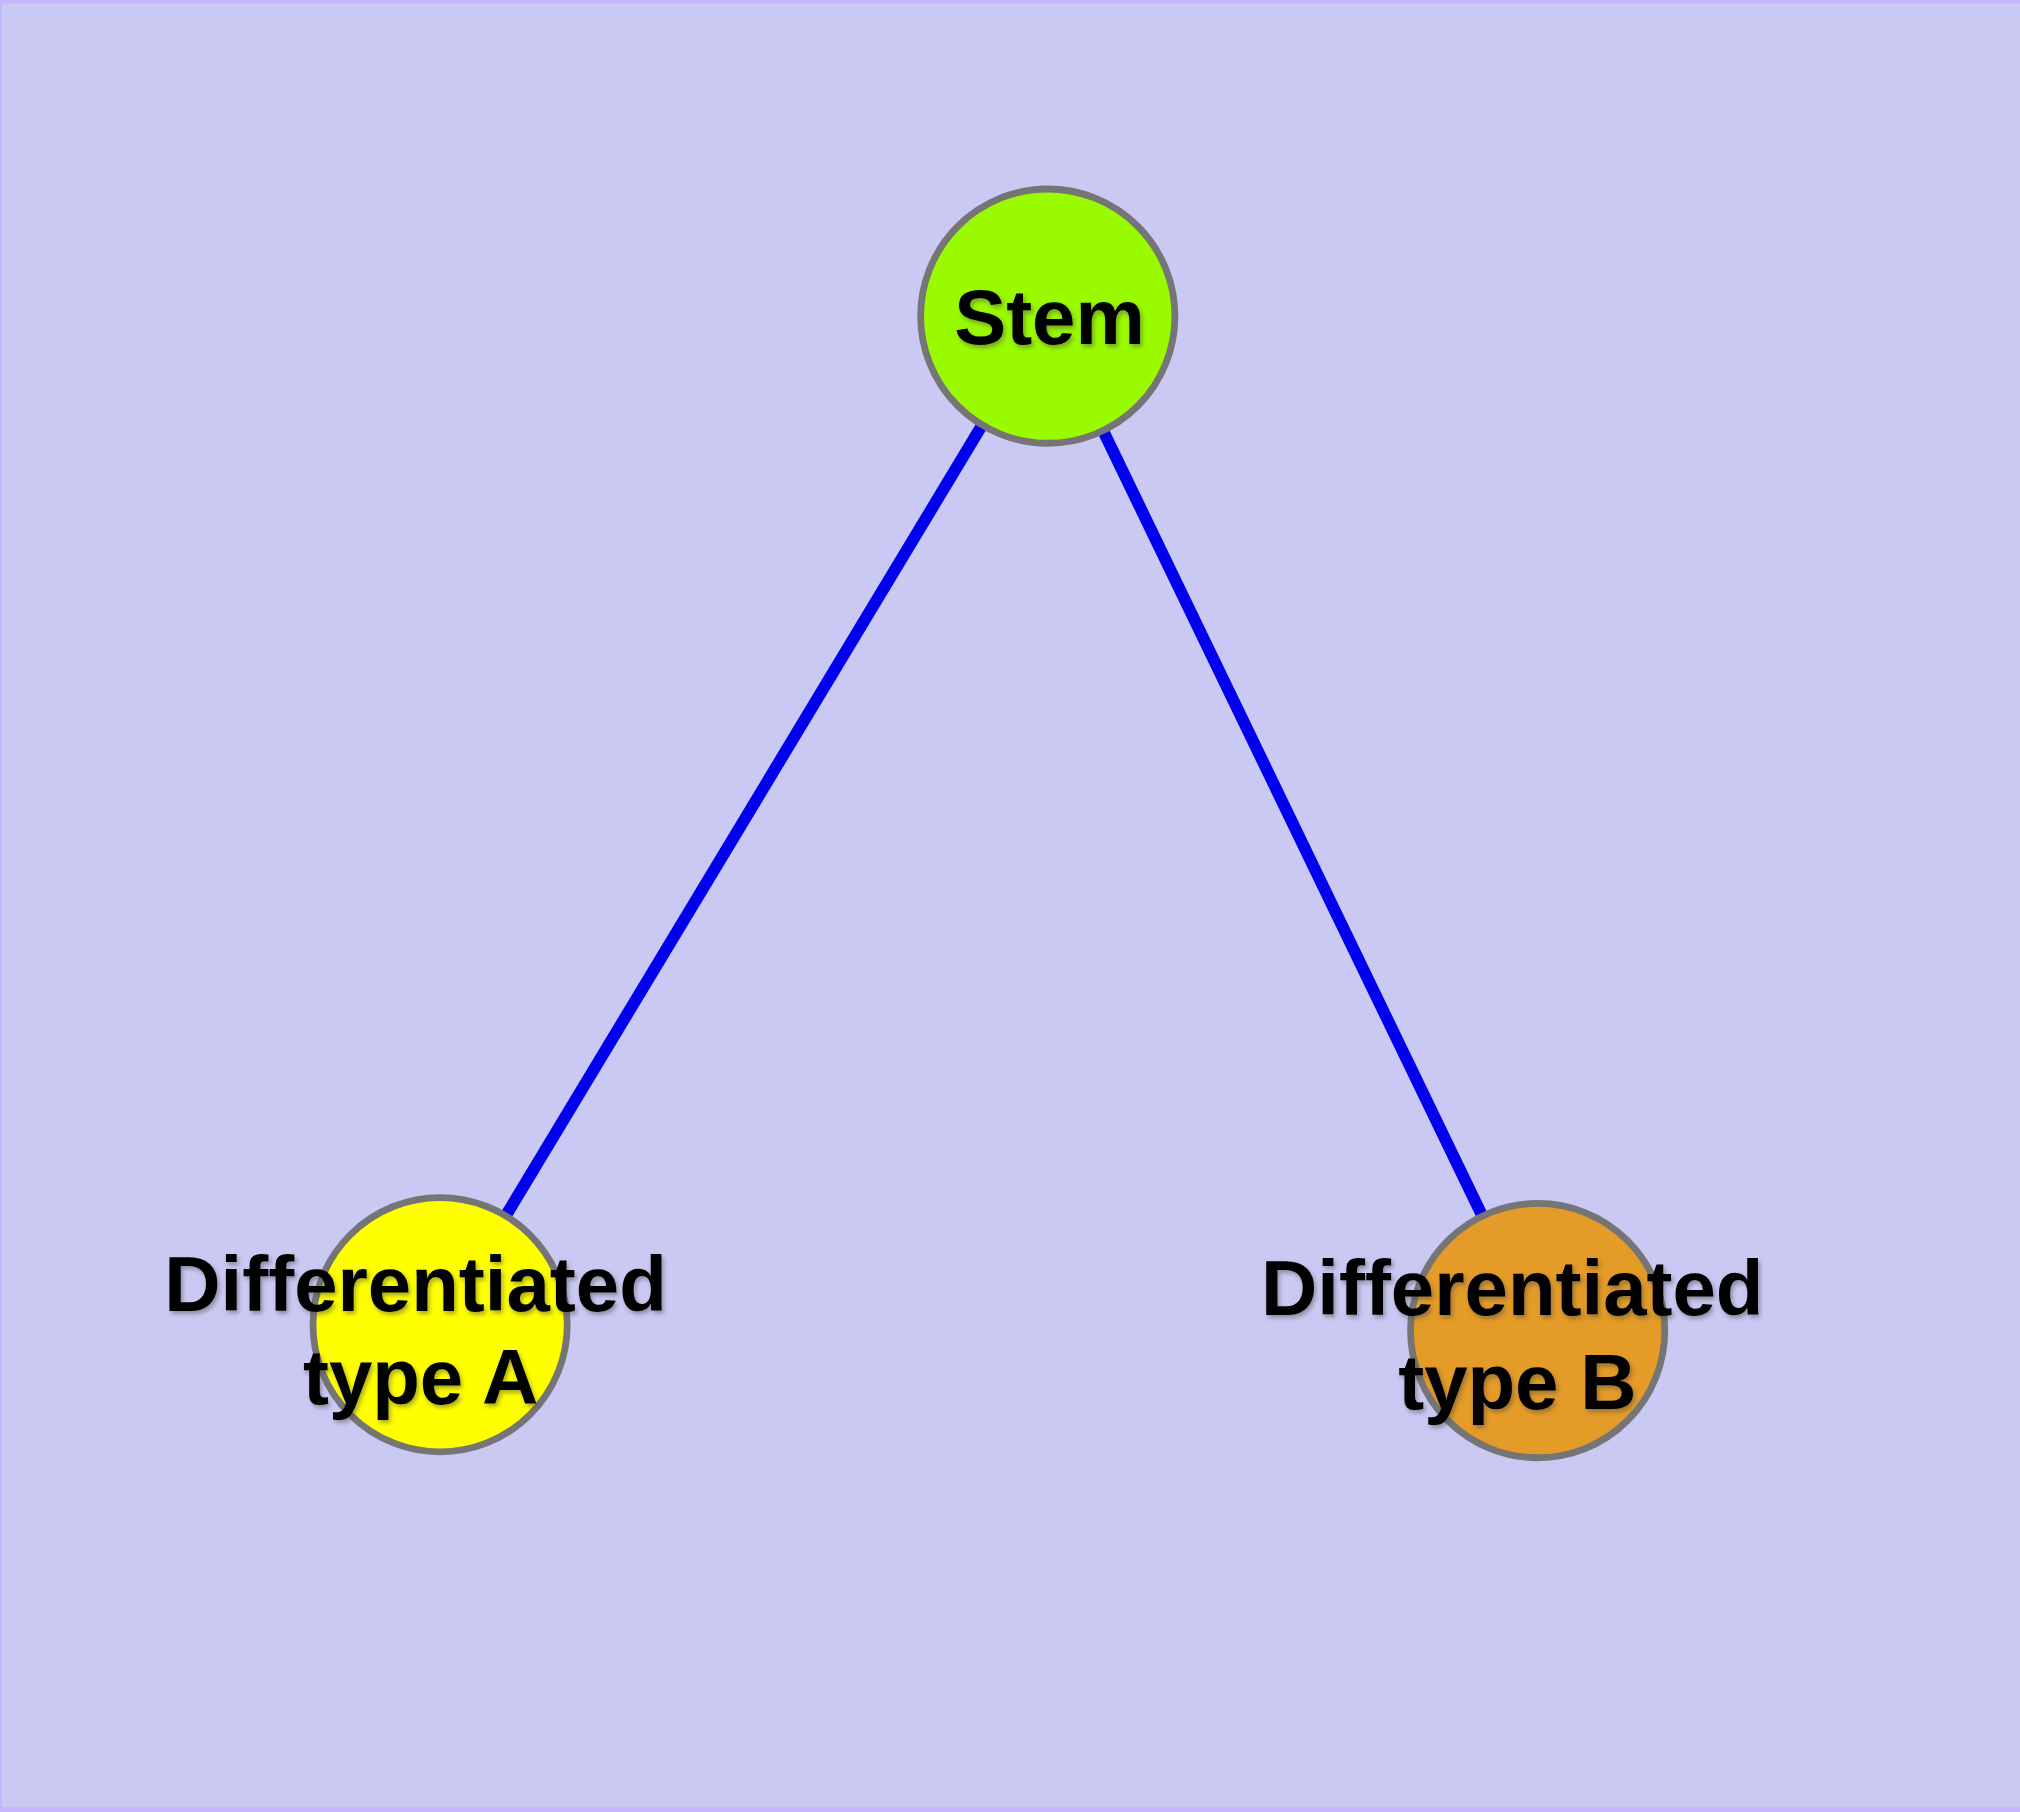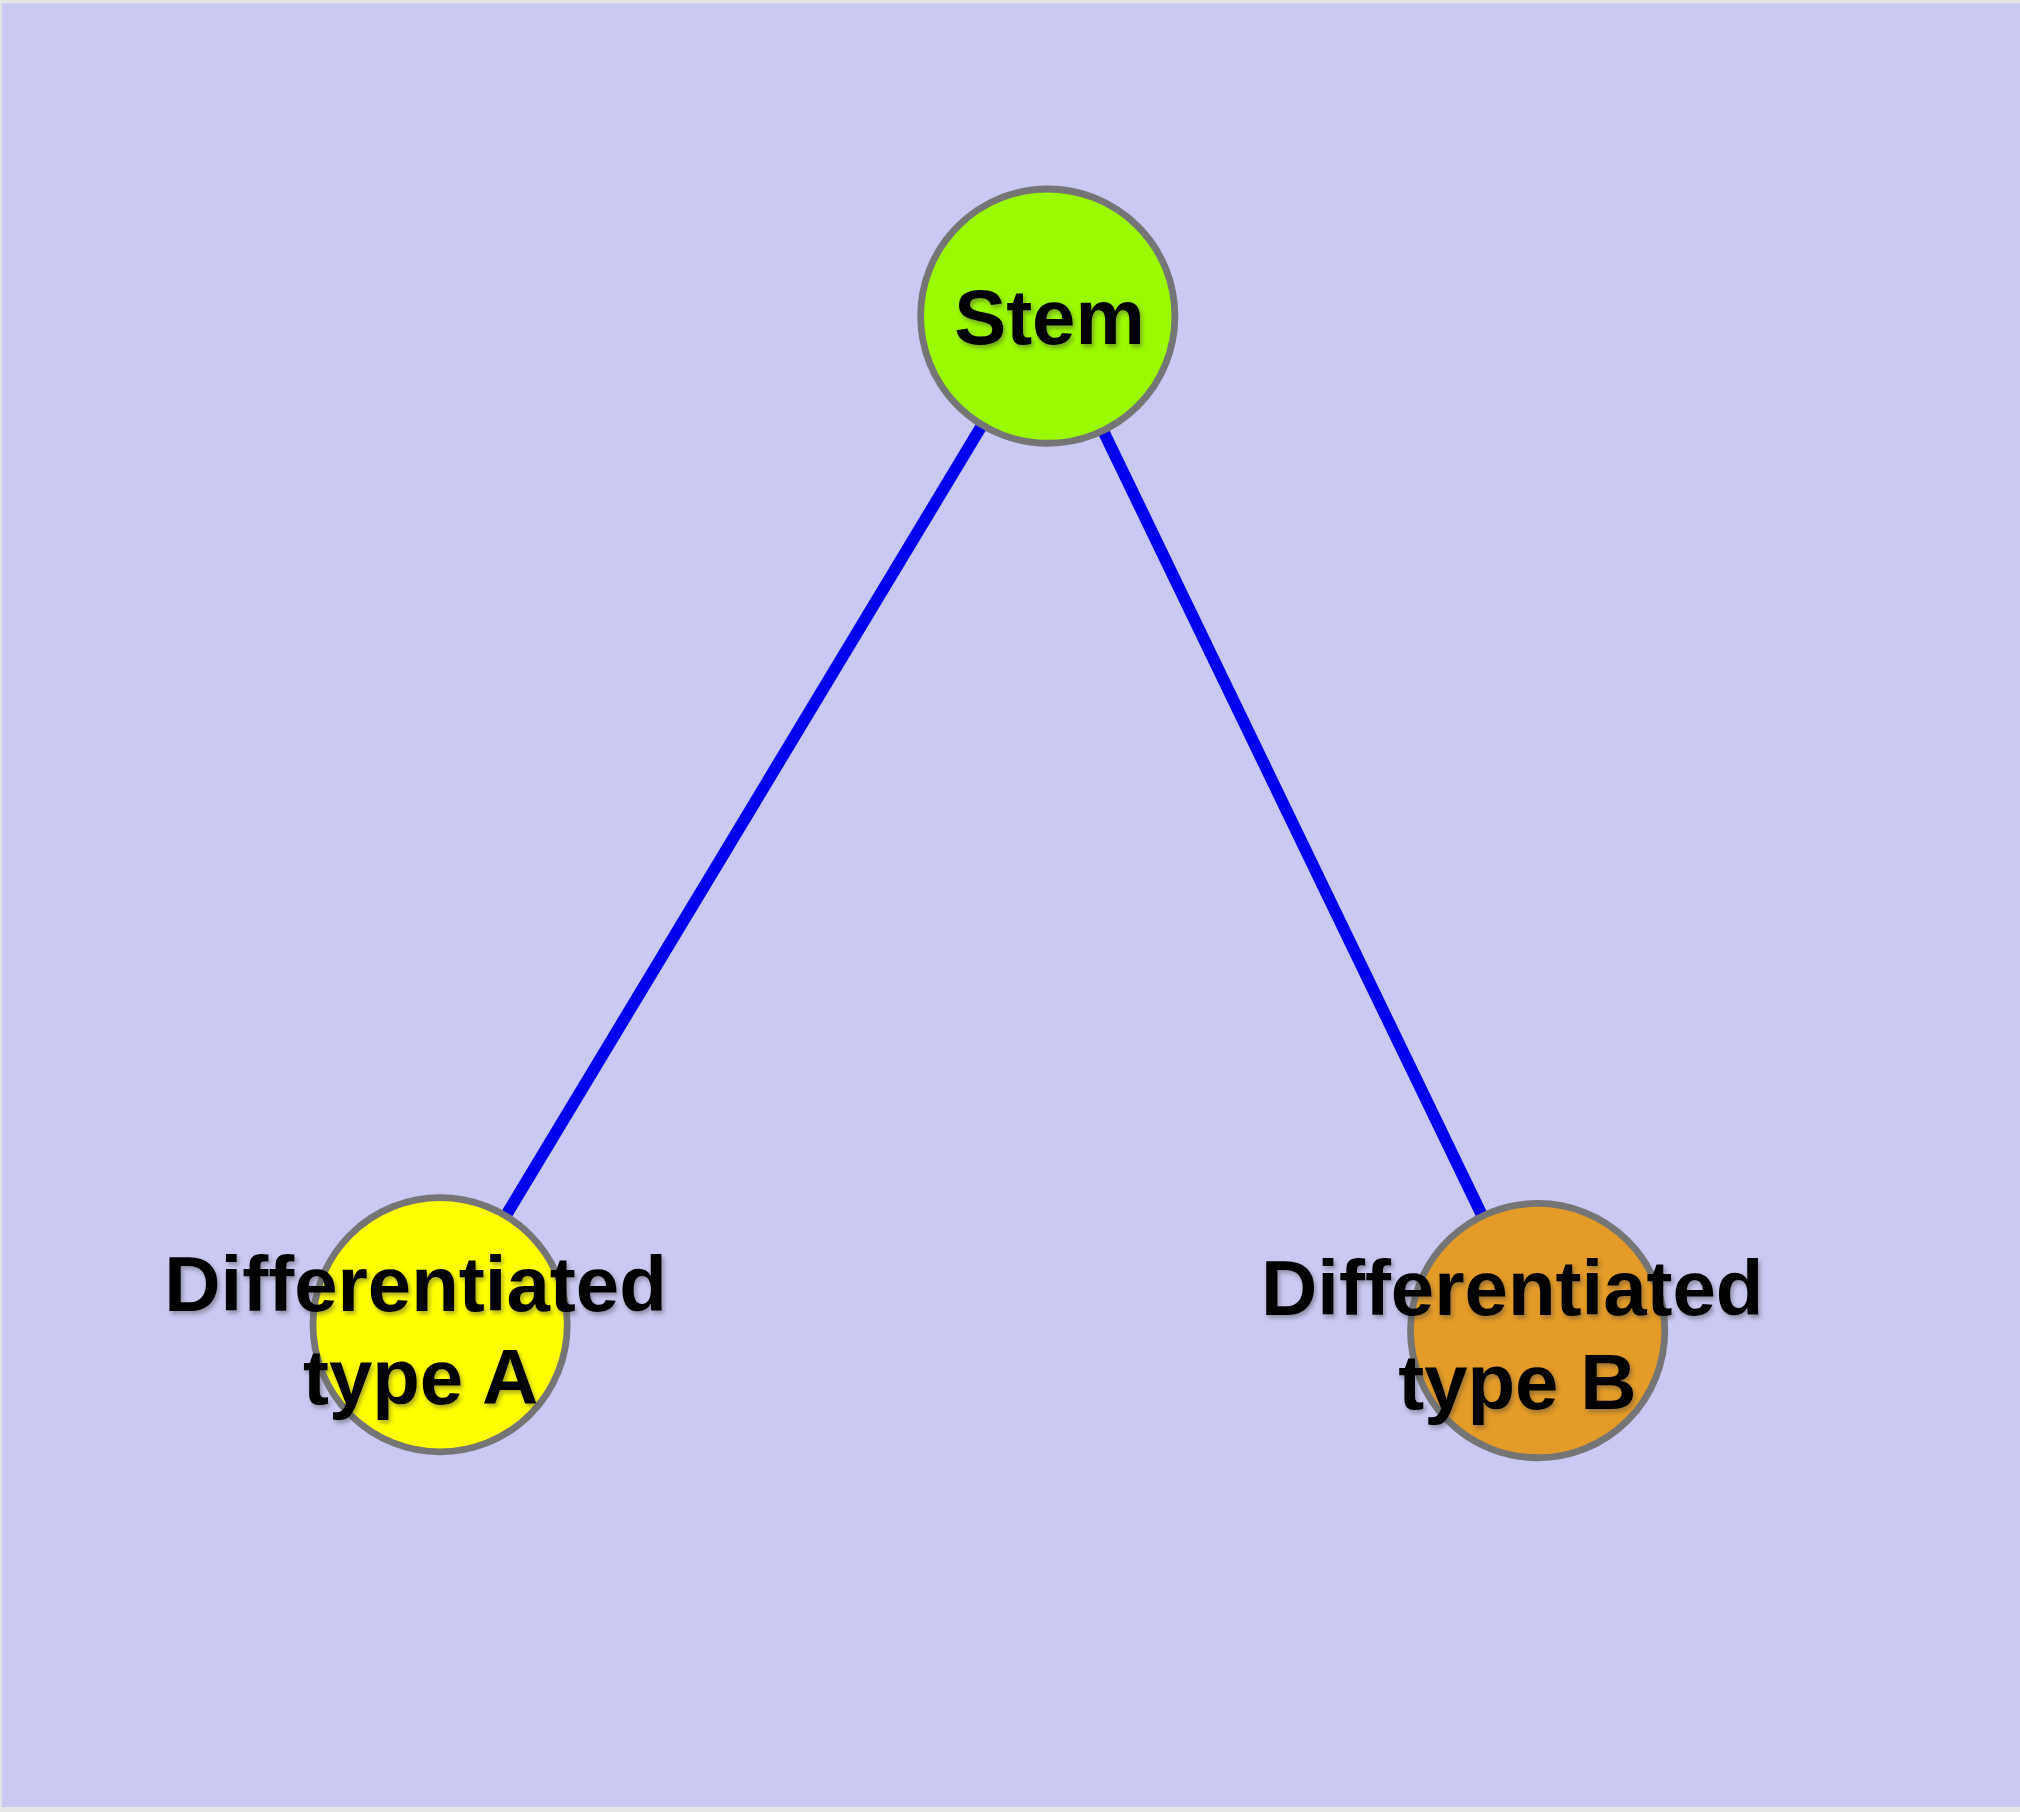--- a/index.html
+++ b/index.html
@@ -8,21 +8,21 @@
     background: #ffffff;
     width: 2021px;
     height: 1812px;
     overflow: hidden;
     font-family: "Liberation Sans", sans-serif;
   }
   .stage {
     position: relative;
     width: 2021px;
     height: 1812px;
-    background: #e5e5e5;
+    background: #c4b5fd;
   }
   svg.diagram {
     display: block;
     width: 2021px;
     height: 1812px;
   }
   .edge {
     stroke-width: 14px;
     stroke-linecap: butt;
     fill: none;

